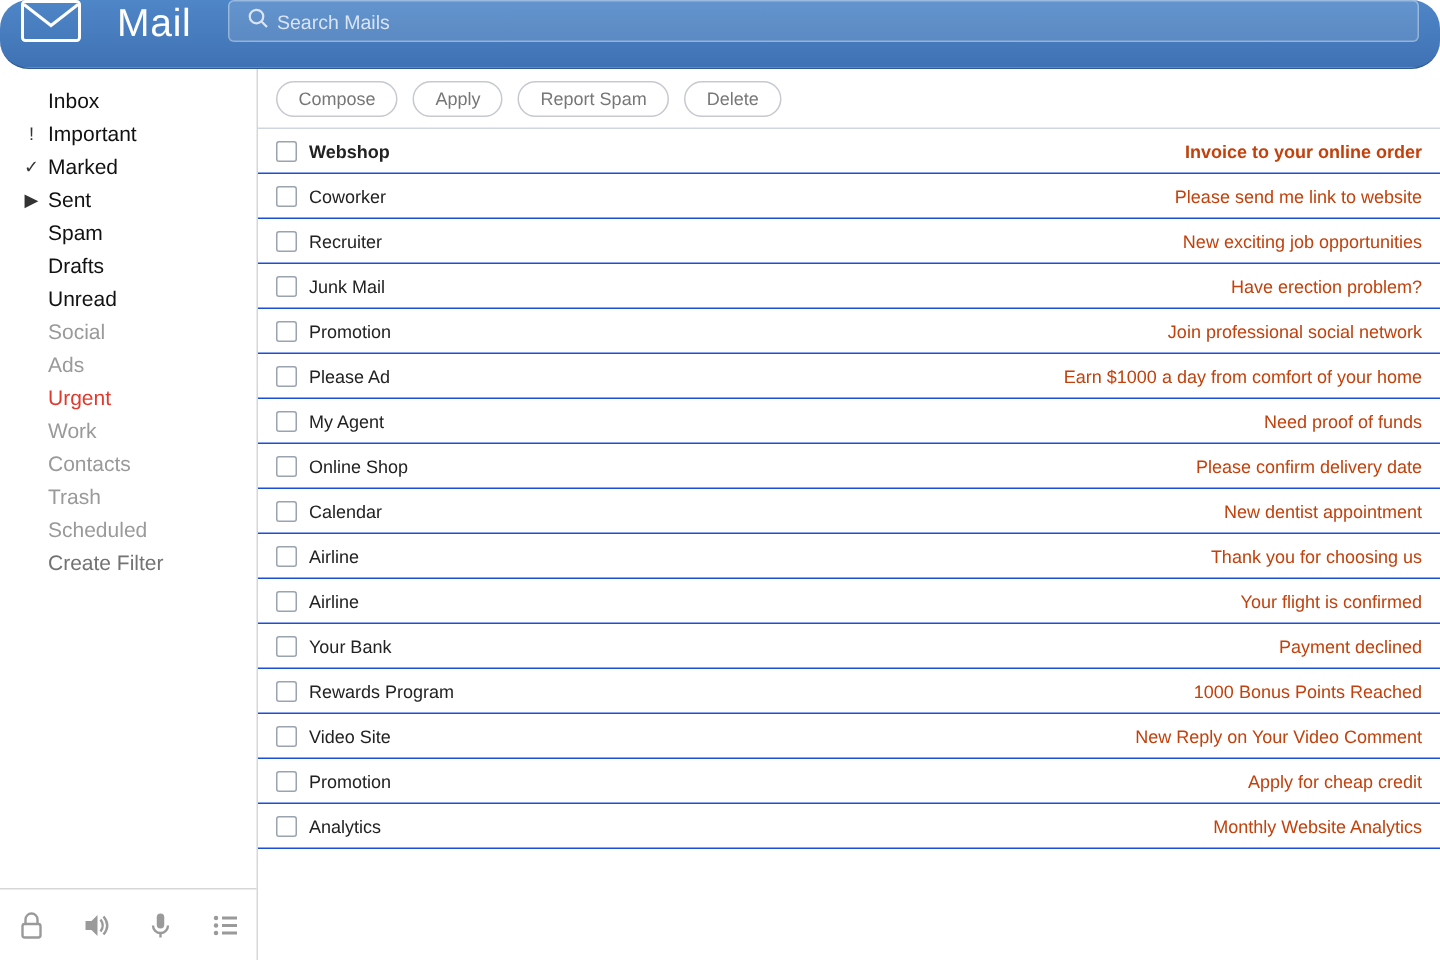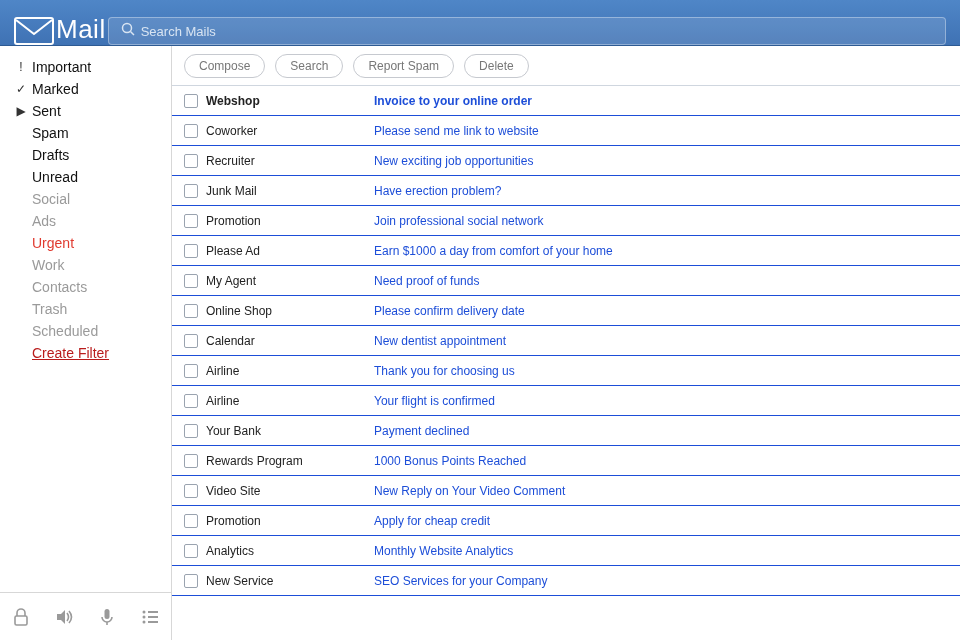--- a/index.html
+++ b/index.html
@@ -12,24 +12,25 @@
     background: #fff;
     display: flex;
     flex-direction: column;
   }
 
   
   .header {
     height: 46px;
     background: linear-gradient(#4f86c7, #3f72b4);
     display: flex;
-    align-items: flex-end;
+    align-items: flex-start;
     padding: 0 14px;
-    gap: 2px;
+    gap: 24px;
     border-bottom: 1px solid #2d5a93;
+    border-radius: 19px;
   }
   .header .mail-icon svg { display: block; }
   .header .app-title {
     color: #fff;
     font-size: 26px;
     font-weight: 300;
     letter-spacing: 0.5px;
   }
   .search-wrap {
     flex: 1;
@@ -82,21 +83,21 @@
   }
   .folder .ficon {
     width: 14px;
     display: inline-flex;
     justify-content: center;
     color: #333;
     font-size: 12px;
   }
   .folder.dim { color: #9a9a9a; }
   .folder.urgent { color: #e03a2f; }
-  .folder.link { color: #b91c1c; text-decoration: underline; }
+  .folder.link { color: #737373; }
 
   .sidebar-footer {
     border-top: 1px solid #d7d7d7;
     height: 48px;
     display: flex;
     align-items: center;
     justify-content: space-around;
     color: #9a9a9a;
   }
   .sidebar-footer .sbtn { cursor: pointer; padding: 4px; }
@@ -151,24 +152,25 @@
   }
   .row .sender {
     width: 160px;
     flex-shrink: 0;
     color: #222;
   }
   .row.unread .sender { font-weight: bold; }
   .row.unread .subject { font-weight: bold; }
   .row .subject {
     flex: 1;
-    color: #1d4ed8;
+    color: #c2410c;
     white-space: nowrap;
     overflow: hidden;
     text-overflow: ellipsis;
+    text-align: right;
   }
 </style>
 </head>
 <body>
 
 <div class="app">
 
   <div class="header">
     <span class="mail-icon">
       <svg width="40" height="28" viewBox="0 0 40 28">
@@ -185,20 +187,24 @@
         </svg>
       </span>
       <input type="text" placeholder="Search Mails" style="">
     </div>
   </div>
 
   <div class="body">
 
     <div class="sidebar">
       <div class="folders" id="folders">
+          <div class="folder normal">
+            <span class="ficon"></span>
+            <span>Inbox</span>
+          </div>
           <div class="folder normal">
             <span class="ficon">!</span>
             <span>Important</span>
           </div>
           <div class="folder normal">
             <span class="ficon">✓</span>
             <span>Marked</span>
           </div>
           <div class="folder normal">
             <span class="ficon">▶</span>
@@ -279,21 +285,21 @@
               <line x1="8" y1="10" x2="18" y2="10" stroke="#9a9a9a" stroke-width="2"></line>
               <line x1="8" y1="15" x2="18" y2="15" stroke="#9a9a9a" stroke-width="2"></line>
             </svg>
         </span>
       </div>
     </div>
 
     <div class="main">
       <div class="toolbar">
         <button>Compose</button>
-        <button>Search</button>
+        <button>Apply</button>
         <button>Report Spam</button>
         <button>Delete</button>
       </div>
       <div class="list" id="list">
           <div class="row unread">
             <span class="chk"></span>
             <span class="sender">Webshop</span>
             <span class="subject">Invoice to your online order</span>
           </div>
           <div class="row">
@@ -364,22 +370,17 @@
           <div class="row">
             <span class="chk"></span>
             <span class="sender">Promotion</span>
             <span class="subject">Apply for cheap credit</span>
           </div>
           <div class="row">
             <span class="chk"></span>
             <span class="sender">Analytics</span>
             <span class="subject">Monthly Website Analytics</span>
           </div>
-          <div class="row">
-            <span class="chk"></span>
-            <span class="sender">New Service</span>
-            <span class="subject">SEO Services for your Company</span>
-          </div>
         </div>
     </div>
 
   </div>
 </div>
 
 </body></html>

